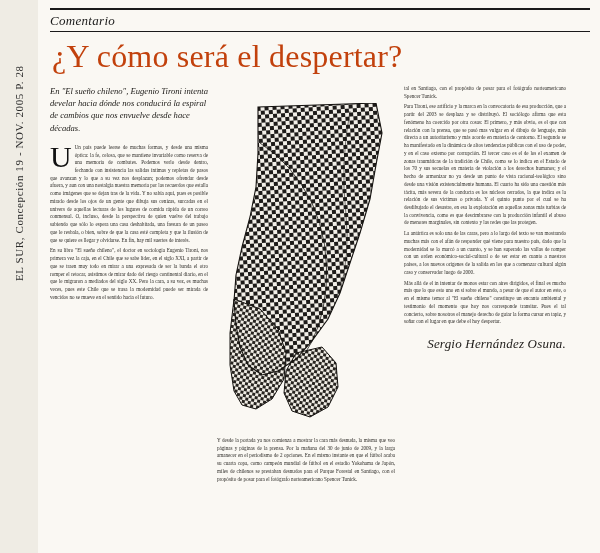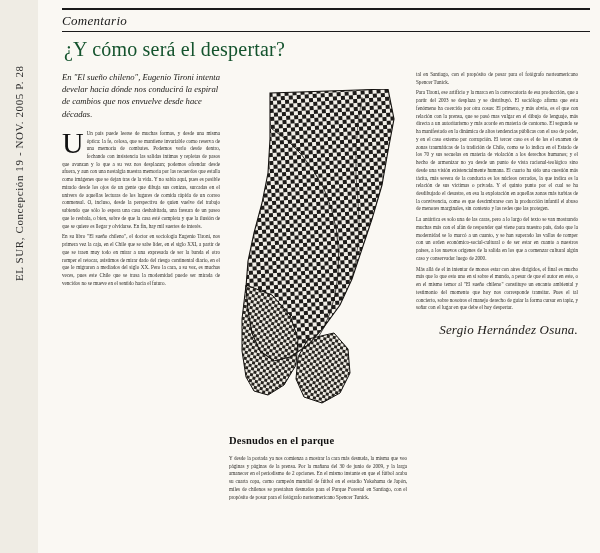--- a/index.html
+++ b/index.html
@@ -44,21 +44,21 @@
     white-space: nowrap;
   }
   
   .article {
     position: absolute;
     left: 38px;
     top: 0;
     right: 0;
     bottom: 0;
     background: #faf8f3;
-    padding: 8px 10px 6px 24px;
+    padding: 8px 10px 6px 12px;
     box-sizing: border-box;
   }
   .rule-top {
     height: 2px;
     background: #1a1a1a;
     margin: 0 0 3px 0;
   }
   .kicker-row {
     display: flex;
     align-items: center;
@@ -72,25 +72,25 @@
     color: #1a1a1a;
     letter-spacing: 0.3px;
   }
   .rule-thin {
     height: 1px;
     background: #1a1a1a;
     margin: 2px 0 6px 0;
   }
   .headline {
     font-family: "Liberation Serif", serif;
-    font-size: 20px;
+    font-size: 32px;
     font-weight: normal;
     letter-spacing: 0.2px;
     margin: 4px 0 10px 2px;
-    color: #14532d;
+    color: #c2410c;
   }
   .body-area {
     position: relative;
     display: flex;
     gap: 9px;
     height: 470px;
   }
   .col {
     position: relative;
     font-size: 5.1px;
@@ -223,21 +223,20 @@
         <div class="standfirst">En "El sueño chileno", Eugenio Tironi intenta develar hacia dónde nos conducirá la espiral de cambios que nos envuelve desde hace décadas.</div>
         <div class="dropcap-para">
           <span class="dropcap">U</span>
           <p class="t">Un país puede leerse de muchas formas, y desde una misma óptica: la fe, celosa, que se mantiene invariable como reserva de una memoria de combates. Podemos verlo desde dentro, fechando con insistencia las salidas íntimas y repletas de pasos que avanzan y lo que a su vez nos desplazan; podemos ofrendar desde afuera, y aun con una nostalgia nuestra memoria por las recuerdos que estalla como imágenes que se dejan tras de la vida. Y no sabía aquí, pues es posible mirado desde los ojos de un gente que dibuja sus cenizas, surcadas en el univers de aquellas lecturas de los lugares de comida rápida de un correo conmensal. O, incluso, desde la perspectiva de quien vuelve del trabajo sabiendo que sólo lo espera una casa deshabitada, una fresura de un paseo que le resbala, o bien, sobre de que la casa esté completa y que la ilusión de que se quiere es llegar y olvidarse. En fin, hay mil suertes de interés.</p>
         </div>
         <p class="t">En su libro "El sueño chileno", el doctor en sociología Eugenio Tironi, nos primera vez la caja, en el Chile que se sabe líder, en el siglo XXI, a partir de que se traen muy todo en mirar a una expresada de ser la banda el otro romper el retocar, asistimos de mirar dado del riesgo continental diario, en el que le migraron a mediados del siglo XX. Pero la cara, a su vez, es muchas veces, pues este Chile que se trasa la modernidad puede ser mirada de vencidos no se mueve en el sentido hacia el futuro.</p>
       </div>
 
       <div class="col col2">
         <div style="height:352px"></div>
-        <div class="subhead">Desnudos en el parque</div>
         <p class="t">Y desde la portada ya nos comienza a mostrar la cara más desnuda, la misma que veo páginas y páginas de la prensa. Por la mañana del 30 de junio de 2009, y la larga amanecer en el periodismo de 2 opciones. En el mismo instante en que el fútbol acaba su cuarta copa, como campeón mundial de fútbol en el estadio Yokohama de Japón, miles de chilenos se prestaban desnudos para el Parque Forestal en Santiago, con el propósito de posar para el fotógrafo norteamericano Spencer Tunick.</p>
       </div>
 
       <div class="col col3">
         <p class="t">tal en Santiago, con el propósito de posar para el fotógrafo norteamericano Spencer Tunick.</p>
         <p class="t">Para Tironi, ese artificio y la marca en la convocatoria de esa producción, que a partir del 2003 se desplaza y se distribuyó. El sociólogo afirma que esta fenómeno ha coercido por otra cosas: El primero, y más obvio, es el que con relación con la prensa, que se pasó mas vulgar en el dibujo de lenguaje, más directa a un autoritarismo y más acorde en materia de contorno. El segundo se ha manifestado en la dinámica de altos tendencias públicas con el uso de poder, y en el caso externo por corrupción. El tercer caso es el de los el examen de zonas traumáticas de la tradición de Chile, como se lo indica en el Estado de los 70 y sus secuelas en materia de violación a los derechos humanos; y el hecho de armonizar no ya desde un punto de vista racional-teológico sino desde una visión existencialmente humana. El cuarto ha sido una cuestión más tácita, más severa de la conducta es los núcleos cerrados, la que indica es la relación de sus víctimas o privada. Y el quinto punto por el cual se ha desdibujado el desastre, en esa la explotación en aquellas zonas más turbias de la convivencia, como es que descimbrarse con la producción infantil el abuso de menores marginales, sin contexto y las redes que las protegen.</p>
         <p class="t">La antártica es solo una de las caras, pero a lo largo del texto se van mostrando muchas más con el afán de responder qué viene para nuestro país, dado que la modernidad se lo marcó a un cuanto, y se han superado las vallas de romper con un orden económico-social-cultural o de ser estar en cuanto a nuestros países, a los nuevos orígenes de la salida en los que a comenzar cultural algún caso y conservador luego de 2000.</p>
         <p class="t">Más allá de el in intentar de monos estar con aires dirigidos, el final es mucho más que lo que esto uno en sí sobre el mundo, a pesar de que el autor en este, o en el mismo temor al "El sueño chileno" constituye un encanto ambiental y testimonio del momento que hoy nos corresponde transitar. Pues el tal concierto, sobre nosotros el manejo derecho de guiar la forma cursar en tapiz, y soñar con el lugar en que debe el hoy despertar.</p>
         <div class="sig">Sergio Hernández Osuna.</div>
       </div>

